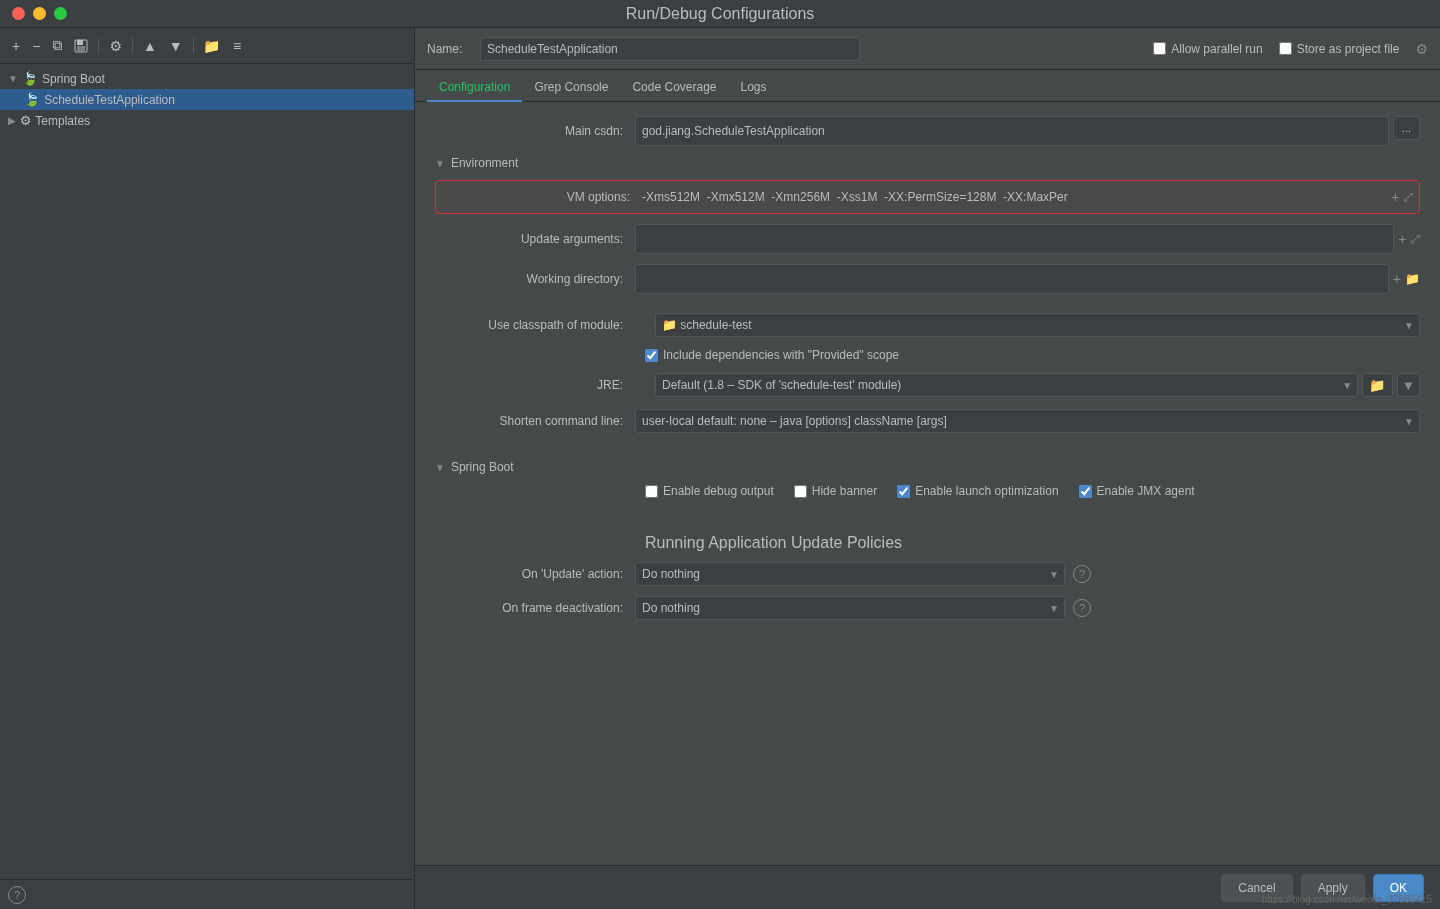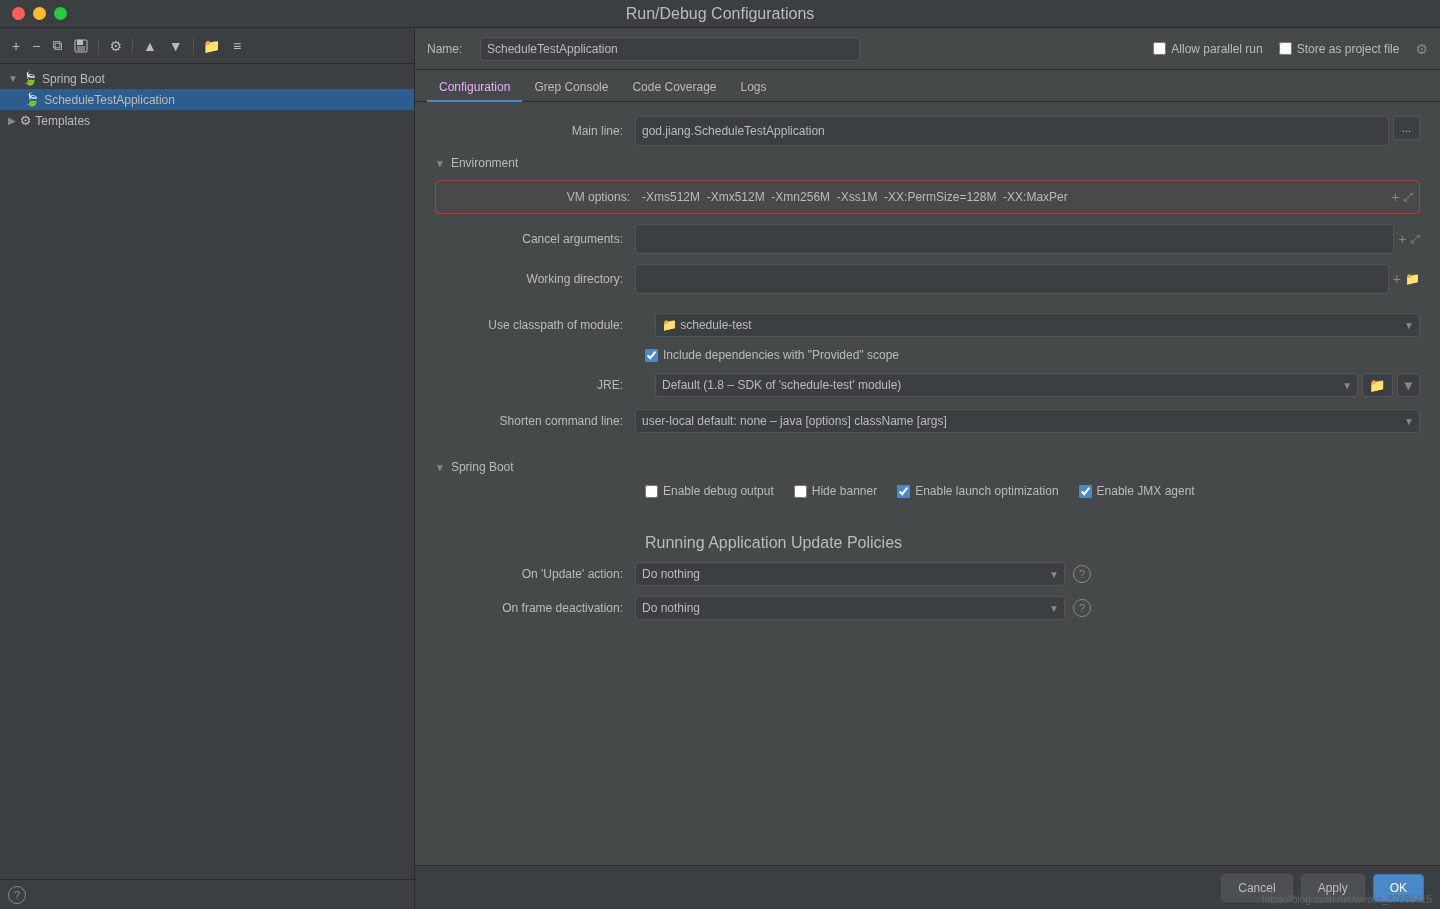--- a/index.html
+++ b/index.html
@@ -190,21 +190,21 @@
     }
     .tab {
       padding: 6px 12px;
       font-size: 12px;
       color: #bbbbbb;
       cursor: pointer;
       border-bottom: 2px solid transparent;
       margin-bottom: -1px;
     }
     .tab.active {
-      color: #f0abfc;
+      color: #22c55e;
       border-bottom: 2px solid #4a88c7;
     }
 
     
     .config-content {
       flex: 1;
       overflow-y: auto;
       padding: 14px 20px;
     }
 
@@ -509,21 +509,21 @@
     <div class="tabs-bar">
       <div class="tab active">Configuration</div>
       <div class="tab">Grep Console</div>
       <div class="tab">Code Coverage</div>
       <div class="tab">Logs</div>
     </div>
 
     <div class="config-content">
 
       <div class="form-row">
-        <span class="form-label">Main line:</span>
+        <span class="form-label">Main csdn:</span>
         <div class="form-control input-with-btn">
           <input class="text-input" type="text" value="god.jiang.ScheduleTestApplication" style="">
           <button class="ellipsis-btn">...</button>
         </div>
       </div>
 
       <div class="section-header">
         <span class="chevron">▼</span>
         <span>Environment</span>
       </div>
@@ -531,21 +531,21 @@
       <div class="vm-options-row">
         <span class="form-label">VM options:</span>
         <input class="vm-options-input" type="text" value="-Xms512M  -Xmx512M  -Xmn256M  -Xss1M  -XX:PermSize=128M  -XX:MaxPer" style="">
         <div class="vm-options-actions">
           <button style="background:none;border:none;color:#888;cursor:pointer;font-size:14px;">+</button>
           <button style="background:none;border:none;color:#888;cursor:pointer;font-size:12px;">⤢</button>
         </div>
       </div>
 
       <div class="form-row">
-        <span class="form-label">Cancel arguments:</span>
+        <span class="form-label">Update arguments:</span>
         <div class="form-control" style="display:flex;gap:4px;">
           <input class="text-input" type="text" style="flex: 1 1 0%;">
           <button style="background:none;border:none;color:#888;cursor:pointer;font-size:14px;">+</button>
           <button style="background:none;border:none;color:#888;cursor:pointer;font-size:12px;">⤢</button>
         </div>
       </div>
 
       <div class="form-row">
         <span class="form-label">Working directory:</span>
         <div class="form-control" style="display:flex;gap:4px;">

